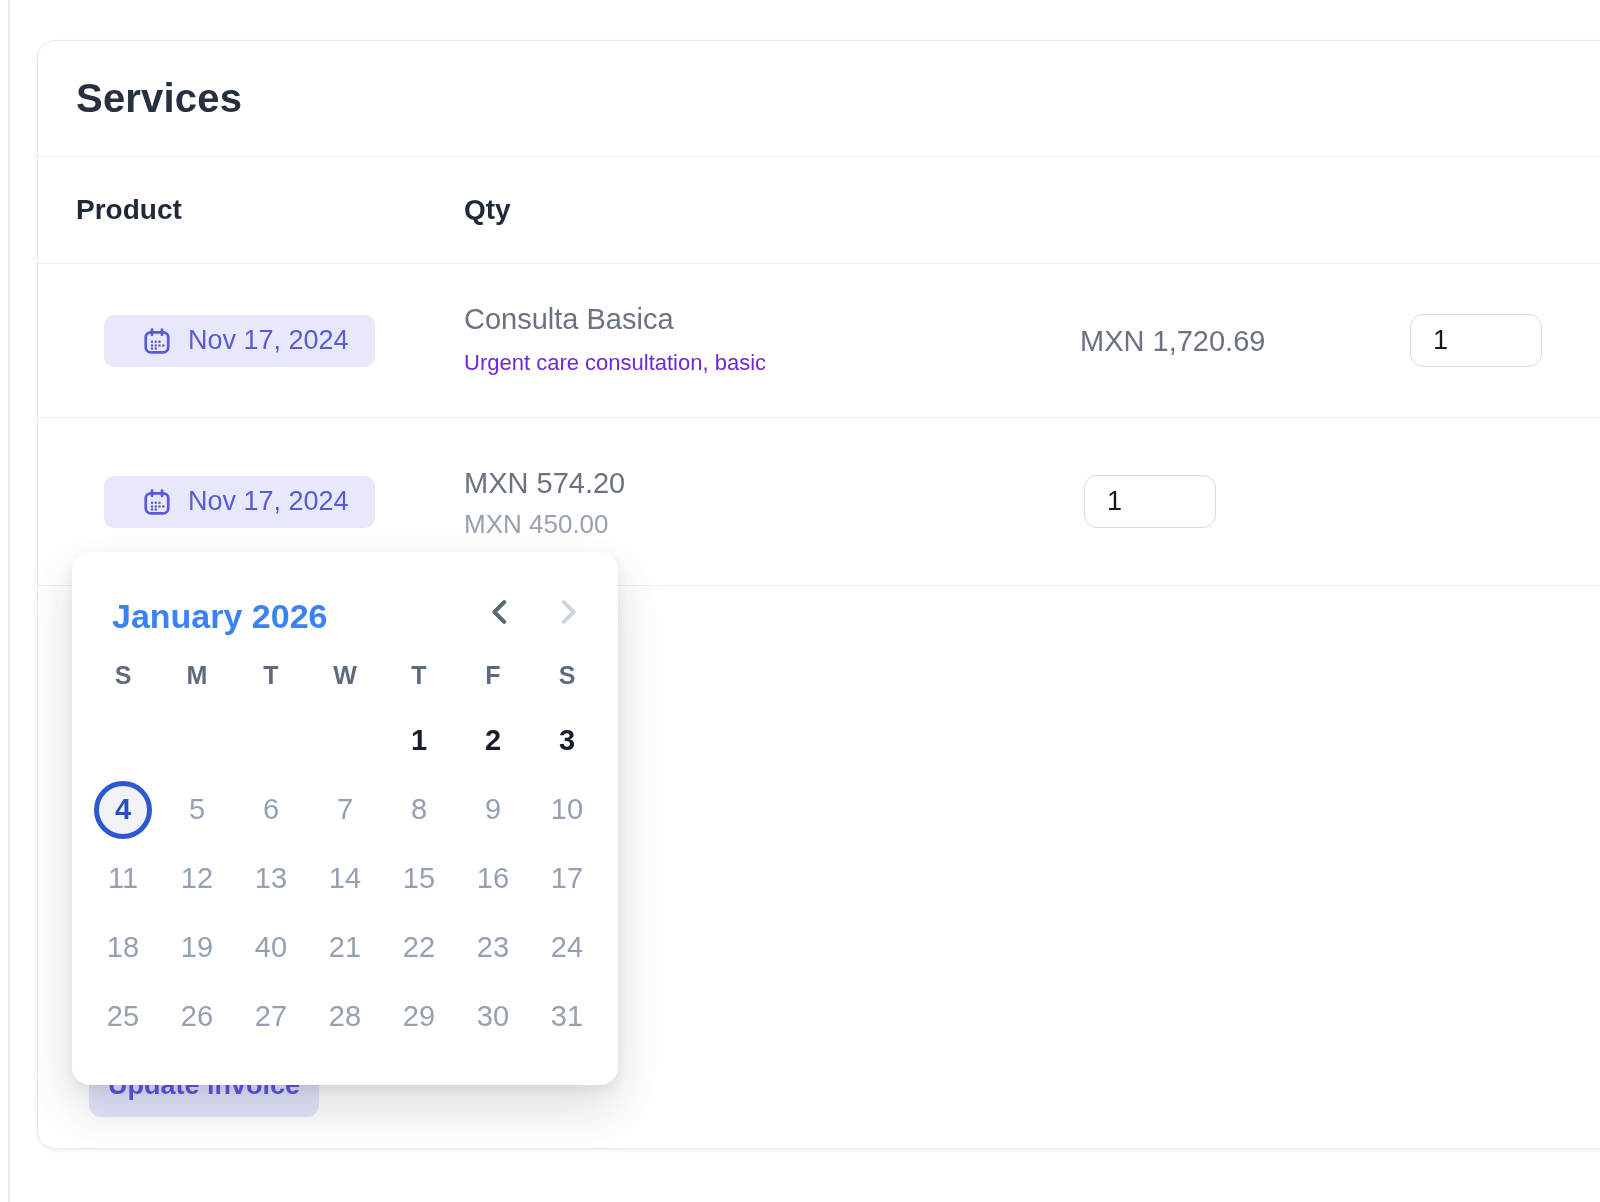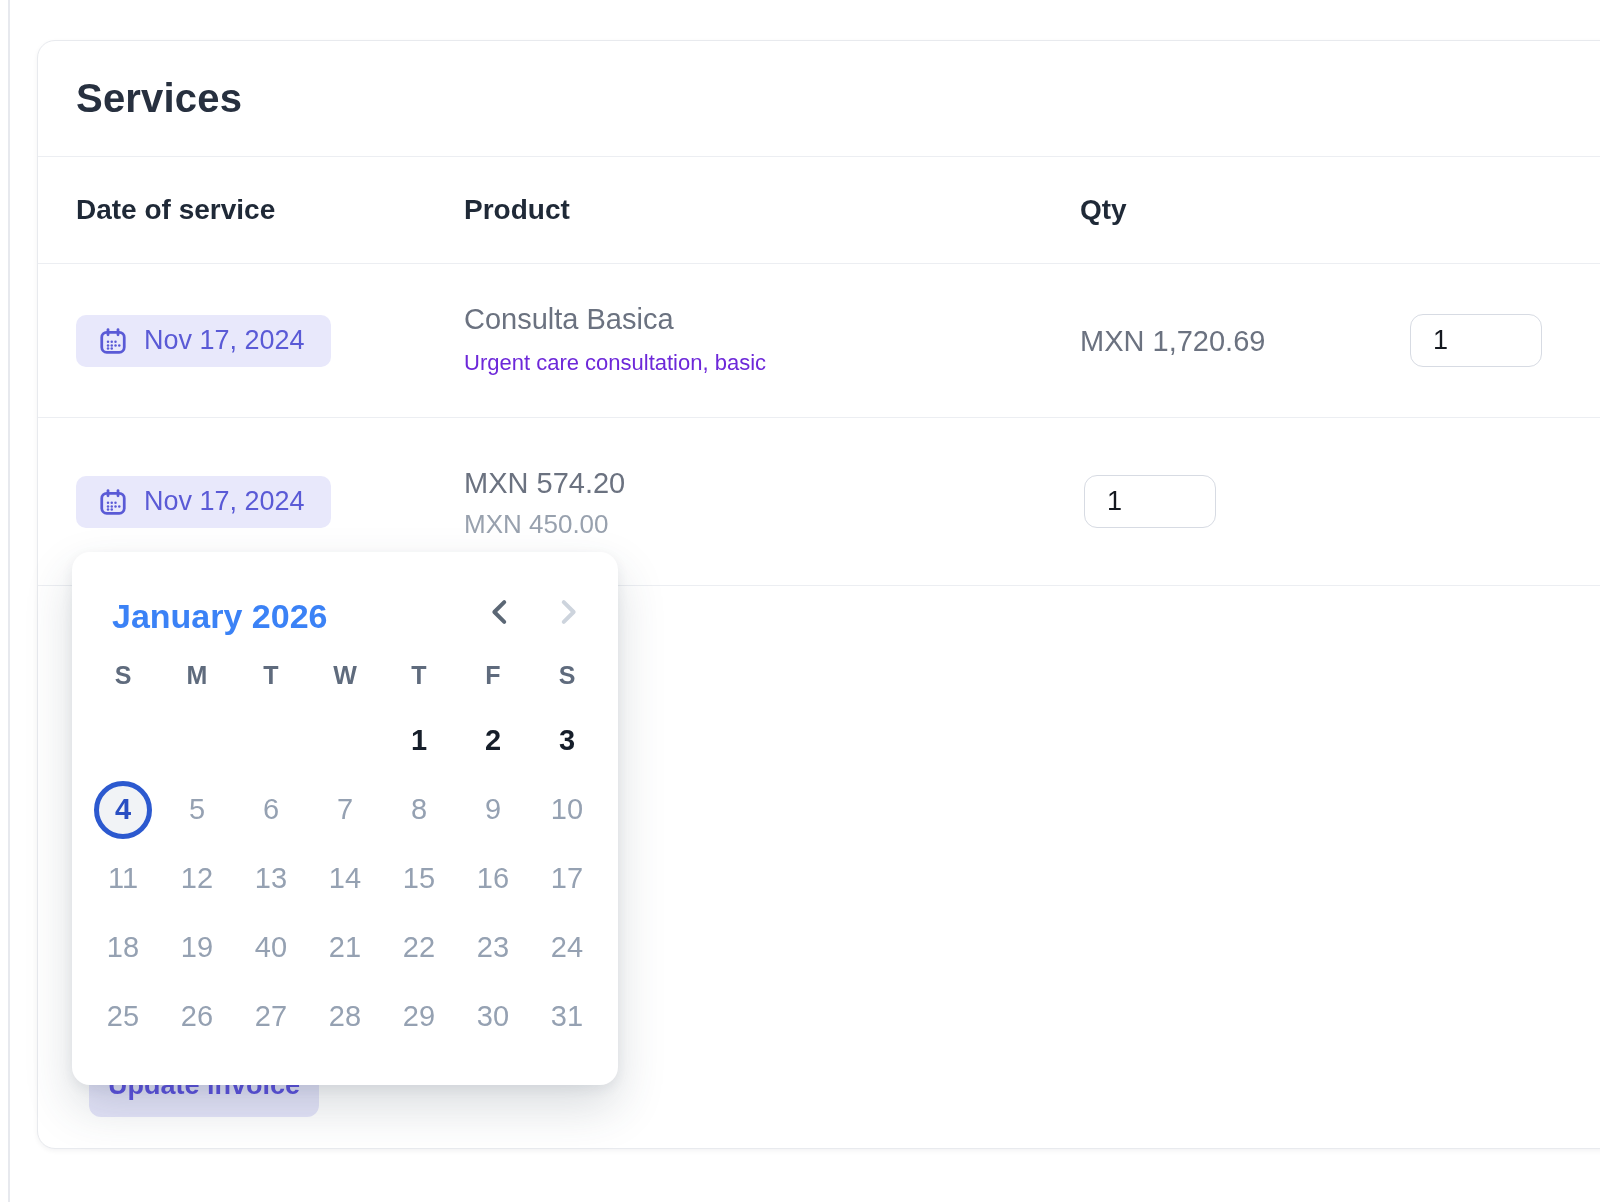--- a/index.html
+++ b/index.html
@@ -15,23 +15,23 @@
   .card-title-wrap { height:115px; display:flex; align-items:center; padding-left:38px; }
   .card-title { font-size:40px; font-weight:bold; color:#27303f; letter-spacing:.2px; }
 
   .tbl-header, .tbl-row { display:grid; grid-template-columns:388px 616px 326px auto; padding-left:38px; align-items:center; }
   .tbl-header { height:108px; border-top:1px solid #eceef2; border-bottom:1px solid #eceef2; }
   .th { font-size:28px; font-weight:bold; color:#1f2937; }
   .tbl-row { border-bottom:1px solid #eceef2; }
   .row-1 { height:154px; }
   .row-2 { height:168px; }
 
-  .date-pill { display:inline-flex; align-items:center; gap:16px; height:52px; padding:0 26px 0 22px;
+  .date-pill { display:inline-flex; align-items:center; gap:16px; height:52px; padding:0 26px 0 38px;
     background:#e8e8fb; border-radius:10px; color:#5a5ad6; font-size:27px; font-weight:500;
-    border:none; cursor:pointer; width:fit-content; }
+    border:none; cursor:pointer; width:fit-content;margin-left:28px; }
   .date-pill svg { display:block; }
 
   .prod-name, .price-main { font-size:29px; color:#6b7280; line-height:44px; }
   .prod-desc { font-size:22px; color:#6d28d9; line-height:44px; }
   .price-sub { font-size:26px; color:#98a1ae; line-height:38px; }
 
   .qty-input { width:132px; height:53px; margin-left:4px; border:1.5px solid #d7dbe3; border-radius:13px;
     font-size:27px; color:#14181f; padding-left:22px; outline:none; background:#fff;
     font-family:"Liberation Sans","DejaVu Sans",sans-serif; }
 
@@ -69,21 +69,20 @@
 <div class="page">
   <div class="left-rule"></div>
 
   <div class="card">
 
     <div class="card-title-wrap">
       <div class="card-title">Services</div>
     </div>
 
     <div class="tbl-header">
-      <div class="th">Date of service</div>
       <div class="th">Product</div>
       <div class="th">Qty</div>
     </div>
 
     <div class="tbl-row row-1">
       <div>
         <button class="date-pill">
           <span>
             <svg width="30" height="30" viewBox="0 0 24 24" fill="none" stroke="currentColor">
               <rect x="3" y="5" width="18" height="16" rx="4" stroke-width="2.2"></rect>

